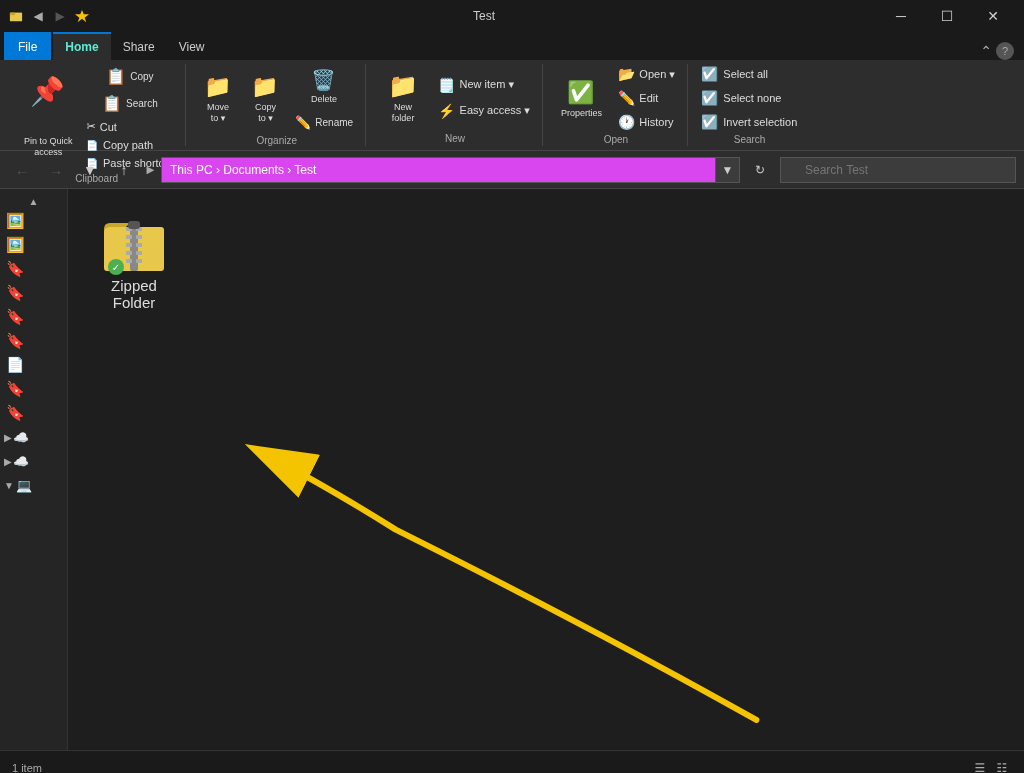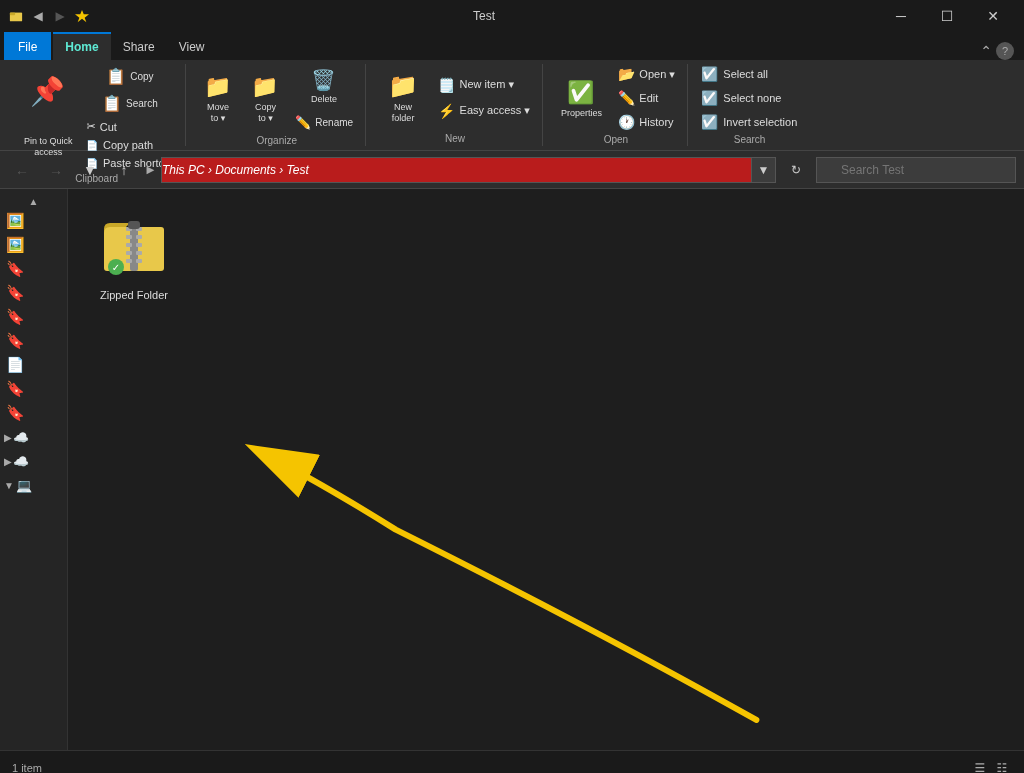--- a/index.html
+++ b/index.html
@@ -134,28 +134,27 @@
       border-bottom: 1px solid #444;
     }
     .nav-btn {
       width: 28px; height: 28px;
       display: flex; align-items: center; justify-content: center;
       cursor: pointer; border-radius: 2px; color: #ccc; font-size: 14px;
     }
     .nav-btn.disabled { color: #555; cursor: default; }
     .address-input {
       flex: 1;
-      background: #b91c1c;
+      background: #d946ef;
       border: 1px solid #555;
       color: #fff;
       font-size: 12px;
-      padding: 4px 0;
+      padding: 4px 8px;
       height: 26px;
       border-radius: 0;
-      font-style: italic;
     }
     .dropdown-btn {
       width: 24px; height: 26px;
       background: #3c3c3c;
       border: 1px solid #555;
       border-left: none;
       display: flex; align-items: center; justify-content: center;
       cursor: pointer; color: #ccc;
     }
     .refresh-btn {
@@ -163,21 +162,21 @@
       display: flex; align-items: center; justify-content: center;
       cursor: pointer; border-radius: 2px; color: #ccc;
     }
     .search-box {
       background: #3c3c3c;
       border: 1px solid #555;
       color: #fff;
       font-size: 12px;
       padding: 4px 8px 4px 24px;
       height: 26px;
-      width: 200px;
+      width: 236px;
       position: relative;
     }
     .search-container {
       position: relative;
       display: flex;
       align-items: center;
     }
     .search-icon-inline {
       position: absolute;
       left: 6px;
@@ -244,23 +243,23 @@
       display: flex;
       flex-direction: column;
       align-items: center;
       padding: 8px;
       cursor: pointer;
       border-radius: 2px;
       width: 100px;
       text-align: center;
     }
     .file-name {
-      font-size: 11px;
+      font-size: 15px;
       color: #ddd;
-      margin-top: 12px;
+      margin-top: 0;
       word-break: break-word;
     }
 
     
     .status-bar {
       height: 34px;
       background: #1a1a1a;
       border-top: 1px solid #333;
       display: flex;
       align-items: center;

